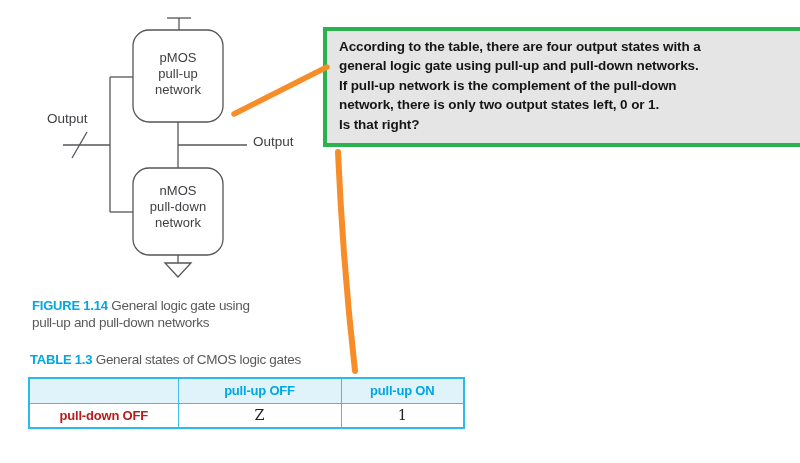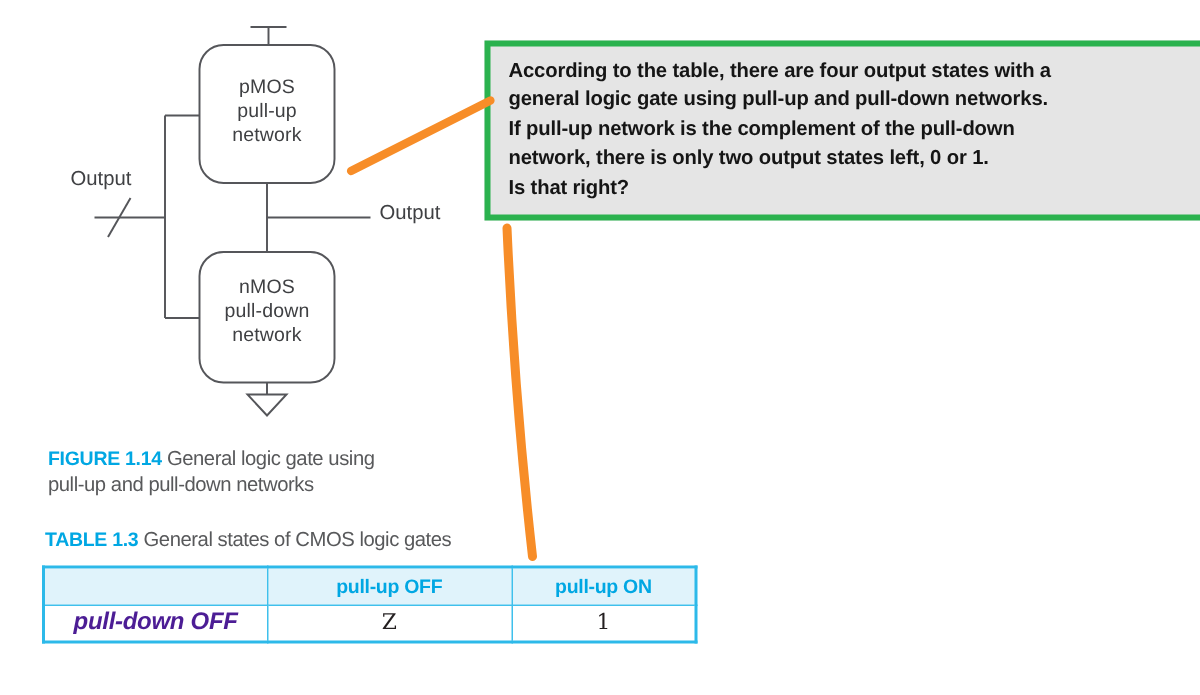--- a/index.html
+++ b/index.html
@@ -50,23 +50,22 @@
     margin-left: 28px;
   }
   .cmos-table tr.hdr  { height: 25px; }
   .cmos-table tr.r1   { height: 25px; }
   .cmos-table tr.r2   { height: 24px; }
   .cmos-table th {
     background: #e0f3fb; color: #00a7e3; font-weight: bold; font-size: 13px;
     letter-spacing: -0.2px;
   }
   .cmos-table td.rowlabel {
-    color: #4c1d95; font-weight: bold; font-size: 16px; letter-spacing: -0.2px;
+    color: #b91c1c; font-weight: bold; font-size: 13px; letter-spacing: -0.2px;
     background: #ffffff;
-    font-style: italic;
   }
   .cmos-table td.value {
     font-family: "DejaVu Serif", "Liberation Serif", serif; font-size: 14.5px;
     color: #231f20; background: #ffffff;
   }
 </style>
 </head>
 <body>
 
 <div class="canvas">

